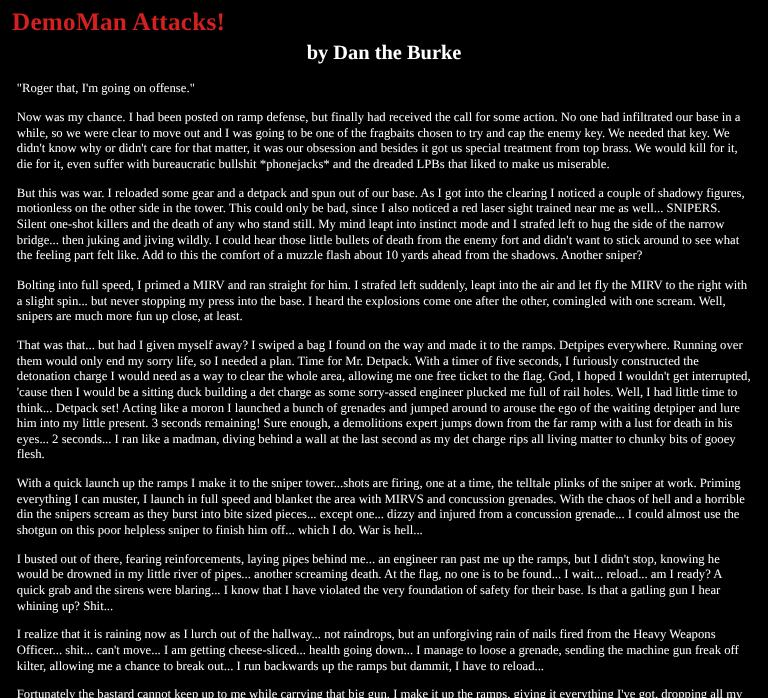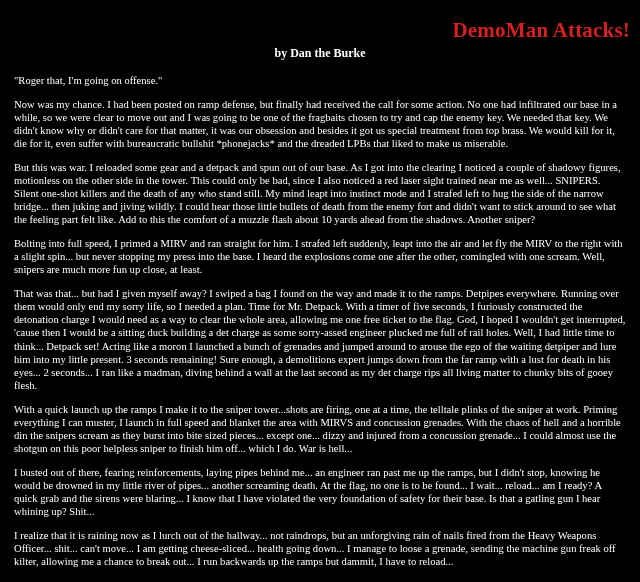--- a/index.html
+++ b/index.html
@@ -16,34 +16,34 @@
     line-height: 1.22;
     overflow: hidden;
   }
   .page {
     width: 640px;
     height: 582px;
     box-sizing: border-box;
     padding: 6px 10px 0 10px;
   }
   .title {
-    text-align: right;
+    text-align: left;
     color: #d42020;
     font-family: "Liberation Serif", serif;
     font-weight: bold;
     font-size: 21px;
     letter-spacing: 0.2px;
-    margin: 12px 0 2px 0;
+    margin: 0 0 2px 0;
   }
   .byline {
     text-align: center;
     color: #ffffff;
     font-family: "Liberation Serif", serif;
     font-weight: bold;
-    font-size: 12px;
+    font-size: 17px;
     margin: 0 0 14px 0;
   }
   .story {
     padding: 0 4px 0 4px;
   }
   .para {
     margin: 0 0 11px 0;
     text-align: left;
     color: #ffffff;
     font-size: 10.6px;

